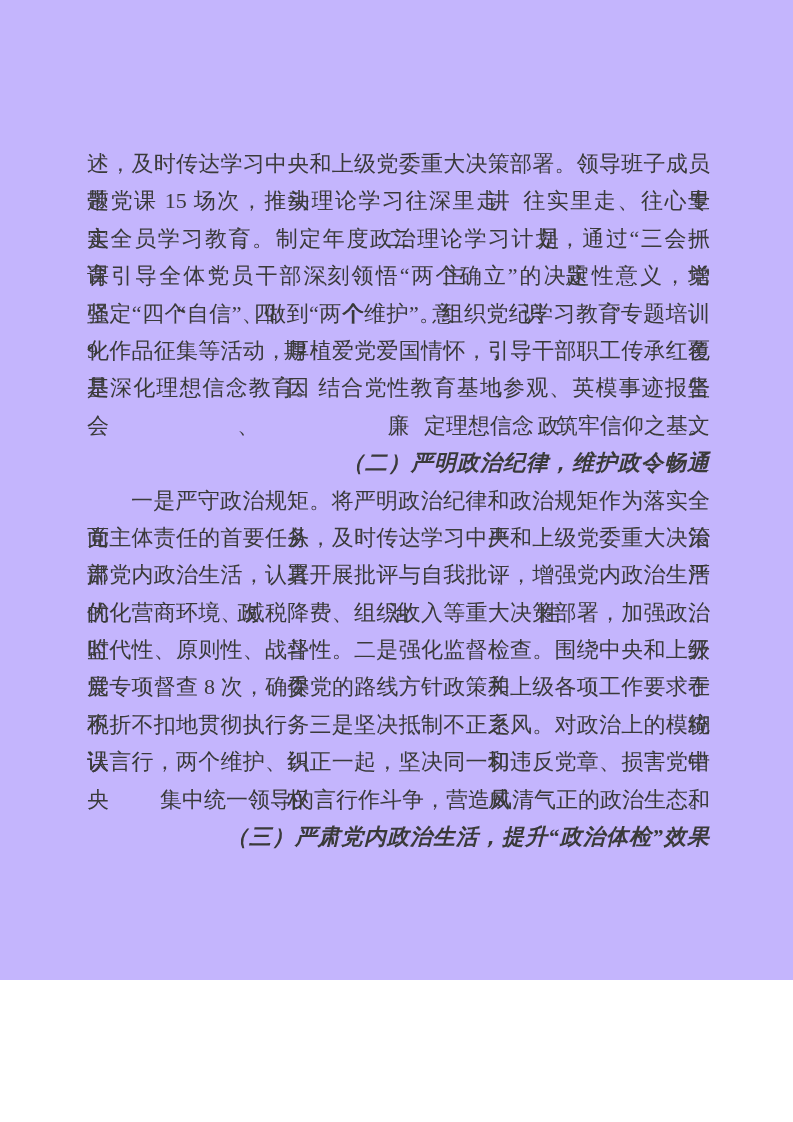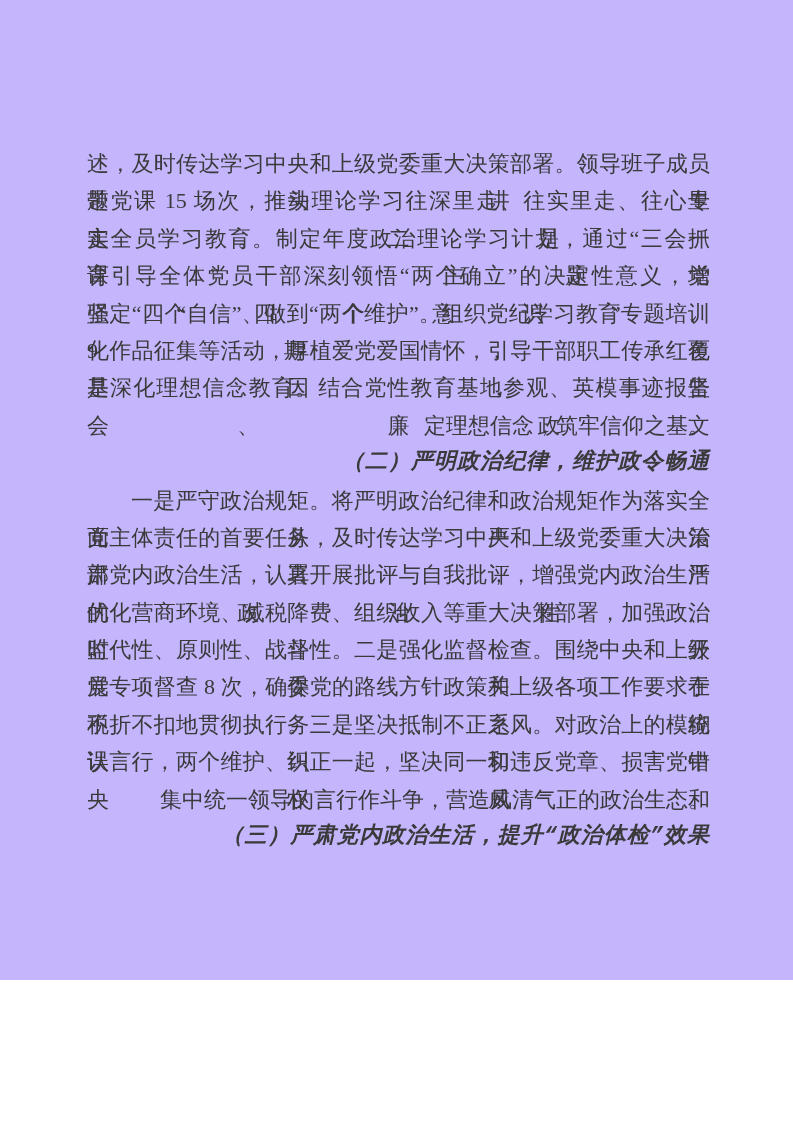--- a/index.html
+++ b/index.html
@@ -34,21 +34,20 @@
     text-align: justify;
     text-align-last: justify;
   }
   .ind {
     text-indent: 2em;
   }
   .h {
     font-weight: 700;
     font-style: italic;
     letter-spacing: 1px;
-    font-family: Liberation Mono, monospace;
   }
   .footer {
     position: absolute;
     left: 132px;
     top: 1028px;
     font-size: 19px;
     line-height: 24px;
     color: #3a3a3a;
     letter-spacing: 2px;
     font-family: "Liberation Serif", "DejaVu Serif", serif;

